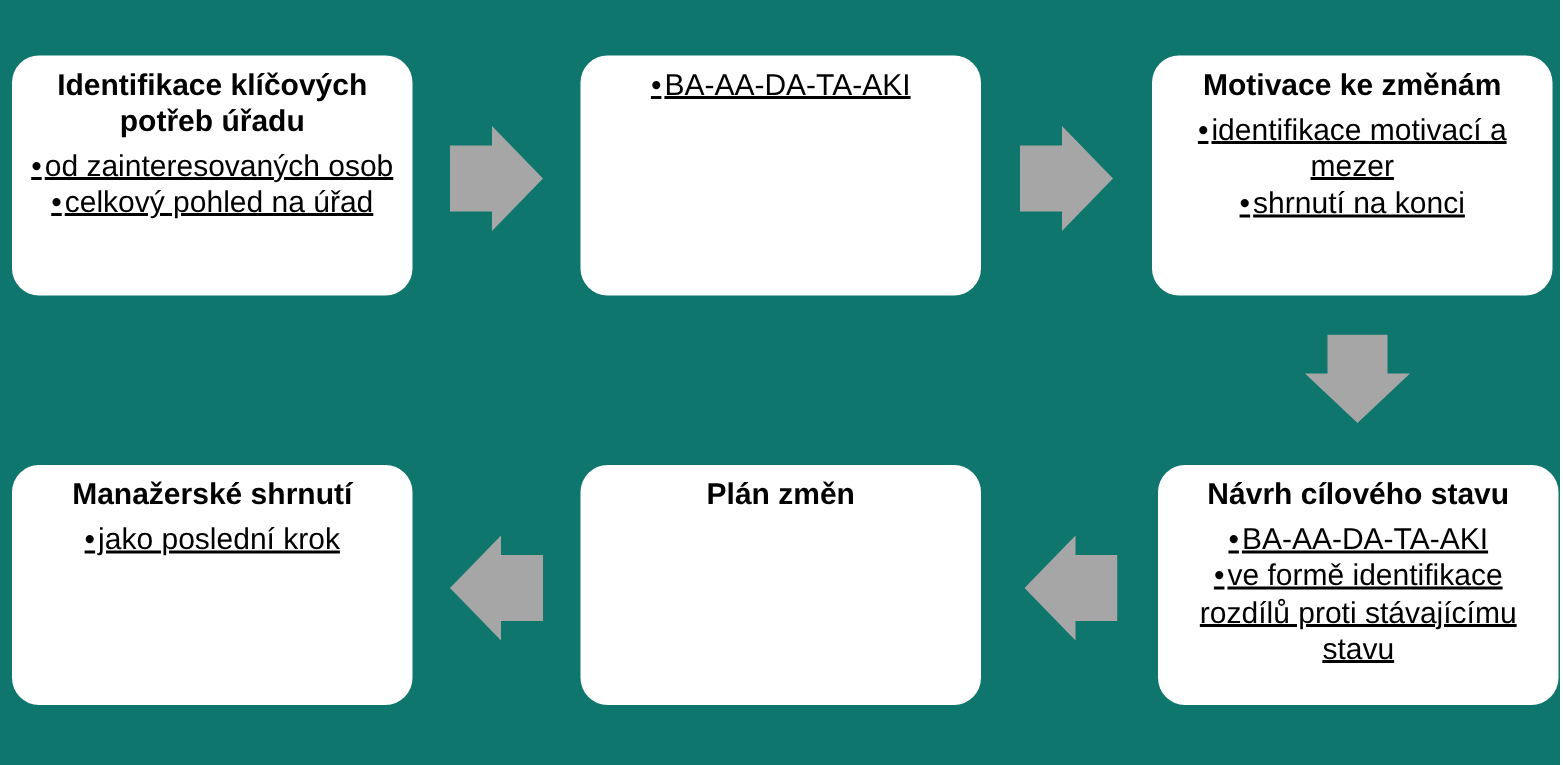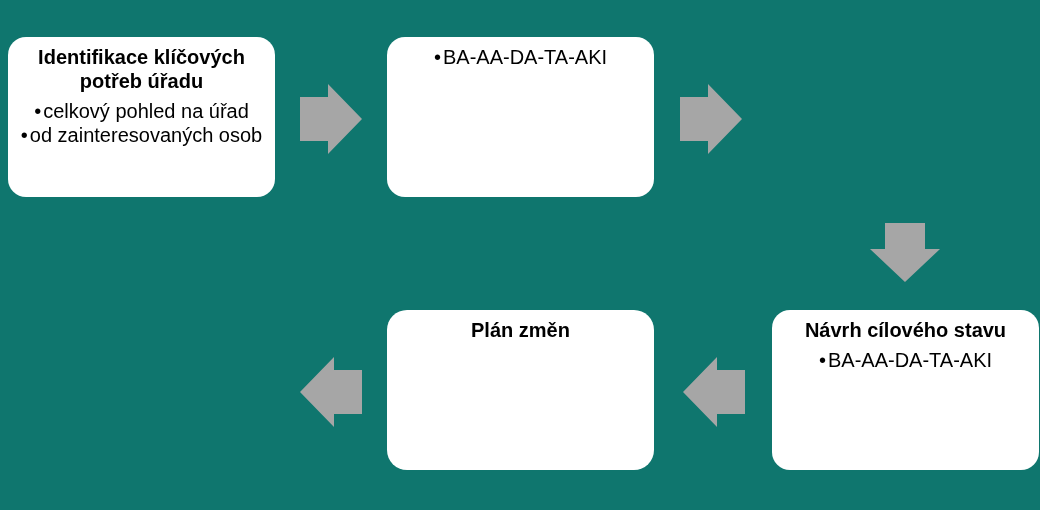--- a/index.html
+++ b/index.html
@@ -27,20 +27,21 @@
   .step-box .box-title {
     font-size: 20px;
     font-weight: bold;
     line-height: 1.2;
     margin: 0 auto 6px auto;
   }
   .step-box .bullet-line {
     font-size: 20px;
     line-height: 1.22;
     text-align: center;
+    text-decoration: underline;
   }
   .bullet-marker { margin-right: 2px; }
 
   .flow-arrow { position: absolute; }
 
   .edge-line {
     position: absolute;
     top: 0;
     right: 0;
     width: 2px;
@@ -48,38 +49,48 @@
     background: #fff;
   }
 </style>
 </head>
 <body>
 
 <div class="screen">
 
   <div class="step-box" style="left:8px; top:37px;">
     <div class="box-title">Identifikace klíčových potřeb úřadu</div>
+    <div class="bullet-line"><span class="bullet-marker">•</span><span>od zainteresovaných osob</span></div>
     <div class="bullet-line"><span class="bullet-marker">•</span><span>celkový pohled na úřad</span></div>
-    <div class="bullet-line"><span class="bullet-marker">•</span><span>od zainteresovaných osob</span></div>
   </div>
 
   <div class="step-box" style="left:387px; top:37px;">
     <div class="bullet-line"><span class="bullet-marker">•</span><span>BA-AA-DA-TA-AKI</span></div>
   </div>
 
+  <div class="step-box" style="left:768px; top:37px;">
+    <div class="box-title">Motivace ke změnám</div>
+    <div class="bullet-line"><span class="bullet-marker">•</span><span>identifikace motivací a mezer</span></div>
+    <div class="bullet-line"><span class="bullet-marker">•</span><span>shrnutí na konci</span></div>
+  </div>
 
   <div class="step-box" style="left:772px; top:310px;">
     <div class="box-title">Návrh cílového stavu</div>
     <div class="bullet-line"><span class="bullet-marker">•</span><span>BA-AA-DA-TA-AKI</span></div>
+    <div class="bullet-line"><span class="bullet-marker">•</span><span>ve formě identifikace rozdílů proti stávajícímu stavu</span></div>
   </div>
 
-  <div class="step-box" style="left:387px; top:310px;border-radius:20px;">
+  <div class="step-box" style="left:387px; top:310px;">
     <div class="box-title">Plán změn</div>
   </div>
 
+  <div class="step-box" style="left:8px; top:310px;">
+    <div class="box-title">Manažerské shrnutí</div>
+    <div class="bullet-line"><span class="bullet-marker">•</span><span>jako poslední krok</span></div>
+  </div>
 
   <svg class="flow-arrow" style="left:300px; top:84px;" width="62" height="70" viewBox="0 0 62 70" aria-hidden="true">
     <polygon points="0,13 28,13 28,0 62,35 28,70 28,57 0,57" fill="#A6A6A6"></polygon>
   </svg>
 
   <svg class="flow-arrow" style="left:680px; top:84px;" width="62" height="70" viewBox="0 0 62 70" aria-hidden="true">
     <polygon points="0,13 28,13 28,0 62,35 28,70 28,57 0,57" fill="#A6A6A6"></polygon>
   </svg>
 
   <svg class="flow-arrow" style="left:870px; top:223px;" width="70" height="59" viewBox="0 0 70 59" aria-hidden="true">

